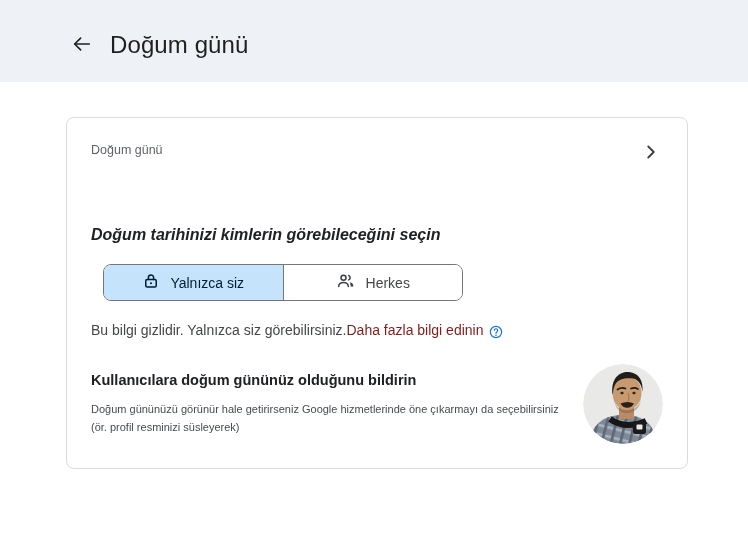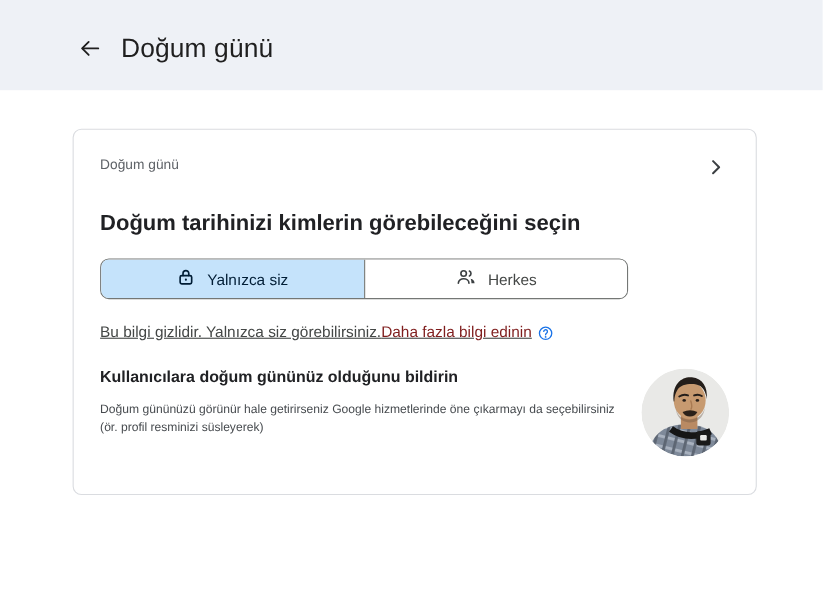--- a/index.html
+++ b/index.html
@@ -60,34 +60,36 @@
     font-size: 16px;
     color: #202124;
   }
   .chevron {
     width: 24px; height: 24px;
     display: flex; align-items: center; justify-content: center;
   }
 
   
   .section-heading {
-    margin-top: 28px;
-    font-size: 20px;
+    margin-top: 62px;
+    font-size: 16px;
     font-weight: 700;
     color: #202124;
+    font-style: italic;
   }
   .segmented {
     margin-top: 20px;
     display: flex;
-    width: 480px;
+    width: 360px;
     height: 37px;
     border: 1px solid #747775;
     border-radius: 8px;
     overflow: hidden;
     background: #ffffff;
+    margin-left: 12px;
   }
   .segment {
     flex: 1;
     display: flex;
     align-items: center;
     justify-content: center;
     gap: 10px;
     font-size: 14px;
     cursor: pointer;
     background: #ffffff;
@@ -101,40 +103,39 @@
   }
   .segment + .segment { border-left: 1px solid #747775; align-items: center; }
 
   .info-line {
     margin-top: 21px;
     font-size: 14px;
     color: #444746;
     display: flex;
     align-items: flex-start;
     flex-wrap: wrap;
-    text-decoration: underline;
   }
   .learn-more {
     color: #7f1d1d;
     text-decoration: none;
     cursor: pointer;
   }
   .help-icon {
     display: inline-flex;
     margin-left: 5px;
     position: relative;
     top: 2px;
     cursor: pointer;
   }
 
   
   .announce {
     margin-top: 26px;
     display: flex;
-    align-items: flex-start;
+    align-items: center;
   }
   .announce-text { width: 478px; }
   .announce-title {
     font-size: 14.5px;
     font-weight: 700;
     color: #202124;
   }
   .announce-desc {
     margin-top: 13px;
     font-size: 11px;

